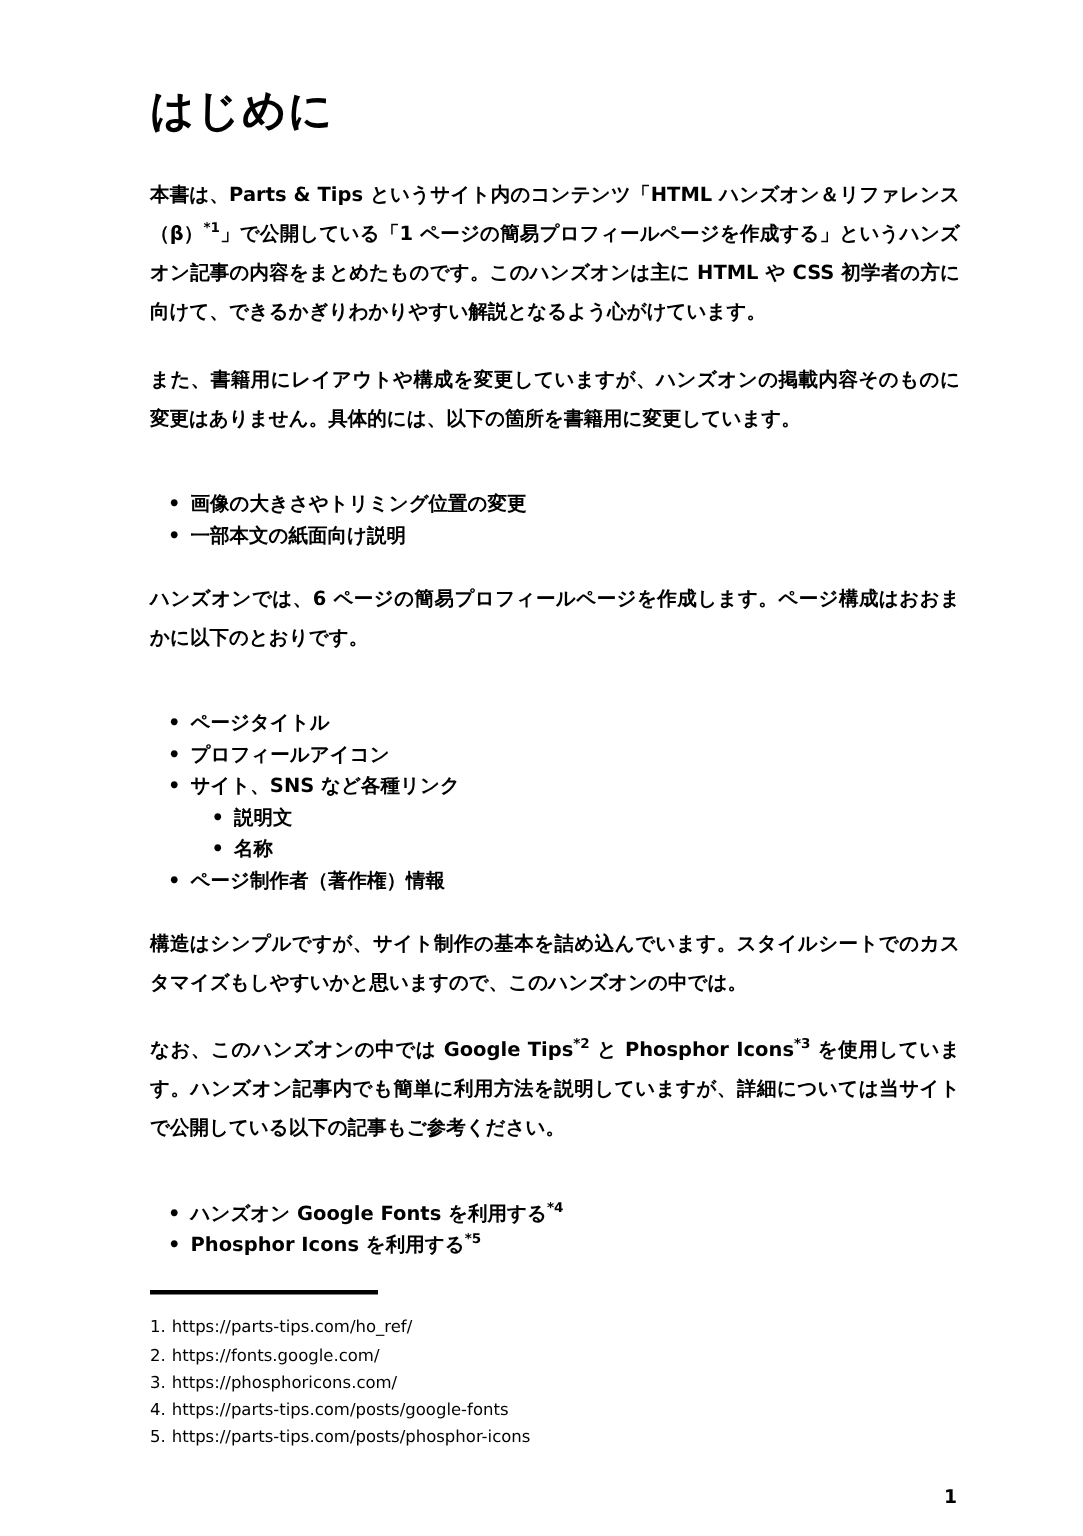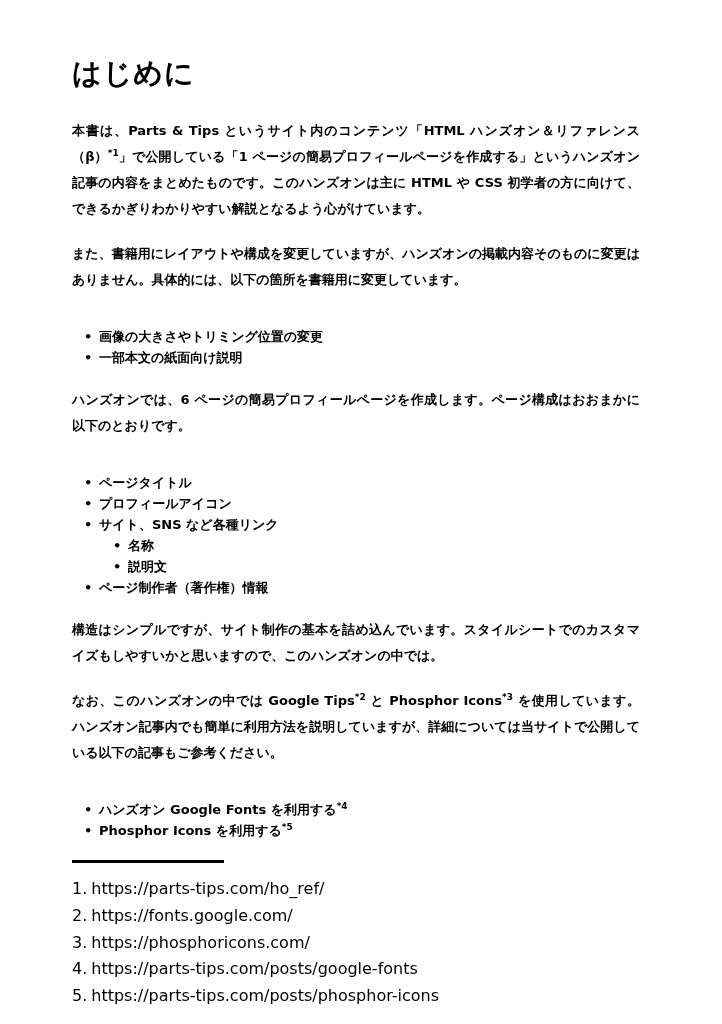--- a/index.html
+++ b/index.html
@@ -5,21 +5,21 @@
   * { margin: 0; padding: 0; box-sizing: border-box; }
   html, body { background: #ffffff; }
   .page {
     position: relative;
     width: 722px;
     height: 1024px;
     margin: 0 auto;
     background: #ffffff;
     color: #000000;
     font-family: "DejaVu Sans", "Liberation Sans", sans-serif;
-    padding: 54px 82px 30px 72px;
+    padding: 54px 82px 30px 100px;
     display: flex;
     flex-direction: column;
     overflow: hidden;
   }
   h1.doc-title {
     font-size: 29px;
     font-weight: bold;
     letter-spacing: 1px;
     margin-bottom: 24px;
   }
@@ -66,21 +66,21 @@
   .footnote-rule {
     width: 152px;
     height: 3px;
     background: #000000;
     margin-bottom: 13px;
   }
   ol.footnotes {
     list-style: none;
   }
   ol.footnotes li {
-    font-size: 16px;
+    font-size: 11px;
     font-weight: normal;
     line-height: 1.66;
   }
   ol.footnotes .fn-num {
     display: inline-block;
     margin-right: 4px;
   }
   .page-number {
     margin-top: 22px;
     text-align: right;
@@ -106,22 +106,22 @@
   </ul>
 
   <p class="body">ハンズオンでは、6 ページの簡易プロフィールページを作成します。ページ構成はおおまかに以下のとおりです。</p>
 
   <ul class="bullets">
     <li>ページタイトル</li>
     <li>プロフィールアイコン</li>
     <li>
       <span>サイト、SNS など各種リンク</span>
       <ul class="nested">
+        <li>説明文</li>
         <li>名称</li>
-        <li>説明文</li>
       </ul>
     </li>
     <li>ページ制作者（著作権）情報</li>
   </ul>
 
   <p class="body">構造はシンプルですが、サイト制作の基本を詰め込んでいます。スタイルシートでのカスタマイズもしやすいかと思いますので、このハンズオンの中では。</p>
 
   <p class="body"><span>なお、このハンズオンの中では Google Tips</span><sup class="fn-ref">*2</sup><span> と Phosphor Icons</span><sup class="fn-ref">*3</sup><span> を使用しています。ハンズオン記事内でも簡単に利用方法を説明していますが、詳細については当サイトで公開している以下の記事もご参考ください。</span></p>
 
   <ul class="bullets">

